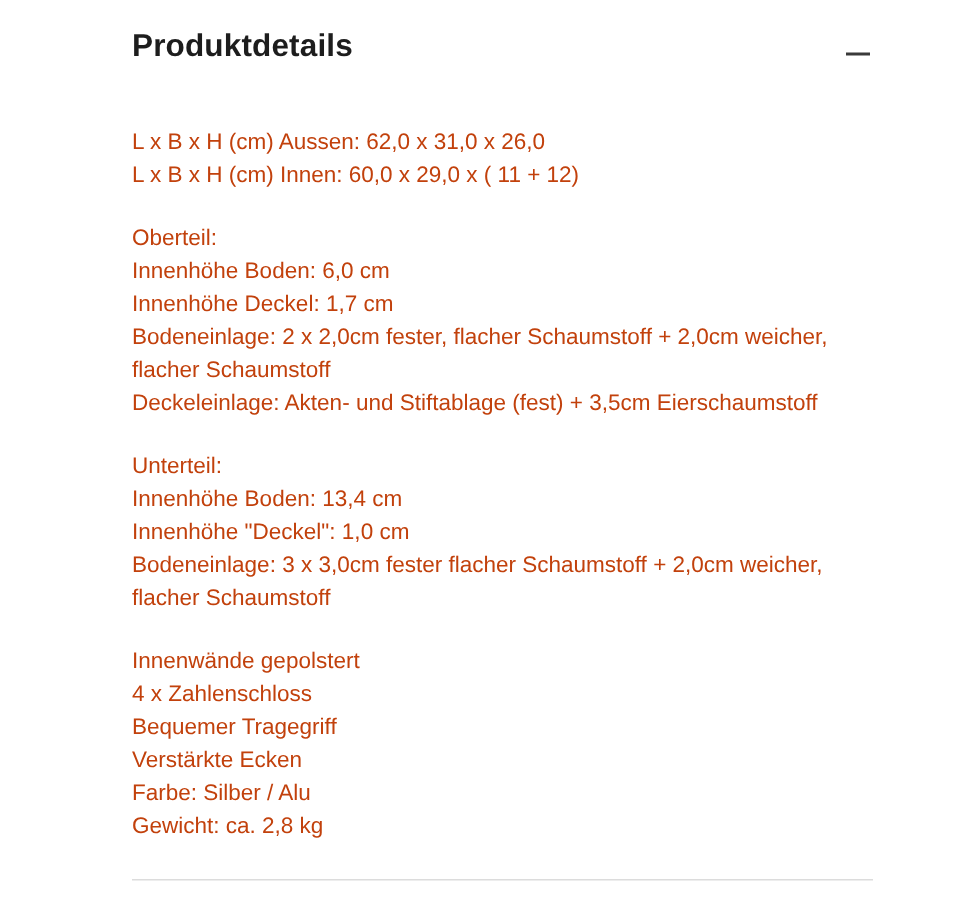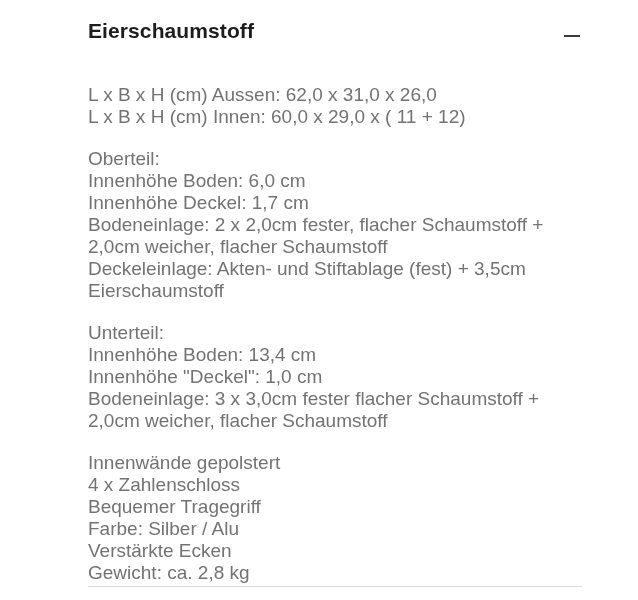--- a/index.html
+++ b/index.html
@@ -50,23 +50,23 @@
     height: 20px;
   }
   .minus-glyph {
     display: block;
     width: 16px;
     height: 1.5px;
     background: #3a3a3a;
   }
   .details-body {
     margin-top: 38px;
-    font-size: 19px;
+    font-size: 15px;
     line-height: 22px;
-    color: #737373;
+    color: #c2410c;
   }
   .detail-group {
     margin: 0 0 20px 0;
   }
   .detail-group:last-child {
     margin-bottom: 4px;
   }
   .detail-line {
     margin: 0;
     padding: 0;
@@ -80,21 +80,21 @@
     height: 1px;
     background: #dcdcdc;
   }
 </style>
 </head>
 <body>
 
 <div class="panel">
 
   <div class="panel-header">
-    <h2 class="panel-title">Eierschaumstoff</h2>
+    <h2 class="panel-title">Produktdetails</h2>
     <button class="collapse-toggle" aria-label="collapse">
       <span class="minus-glyph"></span>
     </button>
   </div>
 
   <div class="details-body">
 
     <div class="detail-group">
       <p class="detail-line">L x B x H (cm) Aussen: 62,0 x 31,0 x 26,0</p>
       <p class="detail-line">L x B x H (cm) Innen: 60,0 x 29,0 x ( 11 + 12)</p>
@@ -112,21 +112,21 @@
       <p class="detail-line">Unterteil:</p>
       <p class="detail-line">Innenhöhe Boden: 13,4 cm</p>
       <p class="detail-line">Innenhöhe "Deckel": 1,0 cm</p>
       <p class="detail-line">Bodeneinlage: 3 x 3,0cm fester flacher Schaumstoff + 2,0cm weicher, flacher Schaumstoff</p>
     </div>
 
     <div class="detail-group">
       <p class="detail-line">Innenwände gepolstert</p>
       <p class="detail-line">4 x Zahlenschloss</p>
       <p class="detail-line">Bequemer Tragegriff</p>
+      <p class="detail-line">Verstärkte Ecken</p>
       <p class="detail-line">Farbe: Silber / Alu</p>
-      <p class="detail-line">Verstärkte Ecken</p>
       <p class="detail-line">Gewicht: ca. 2,8 kg</p>
     </div>
 
   </div>
 
   <div class="bottom-rule"></div>
 </div>
 
 </body></html>

